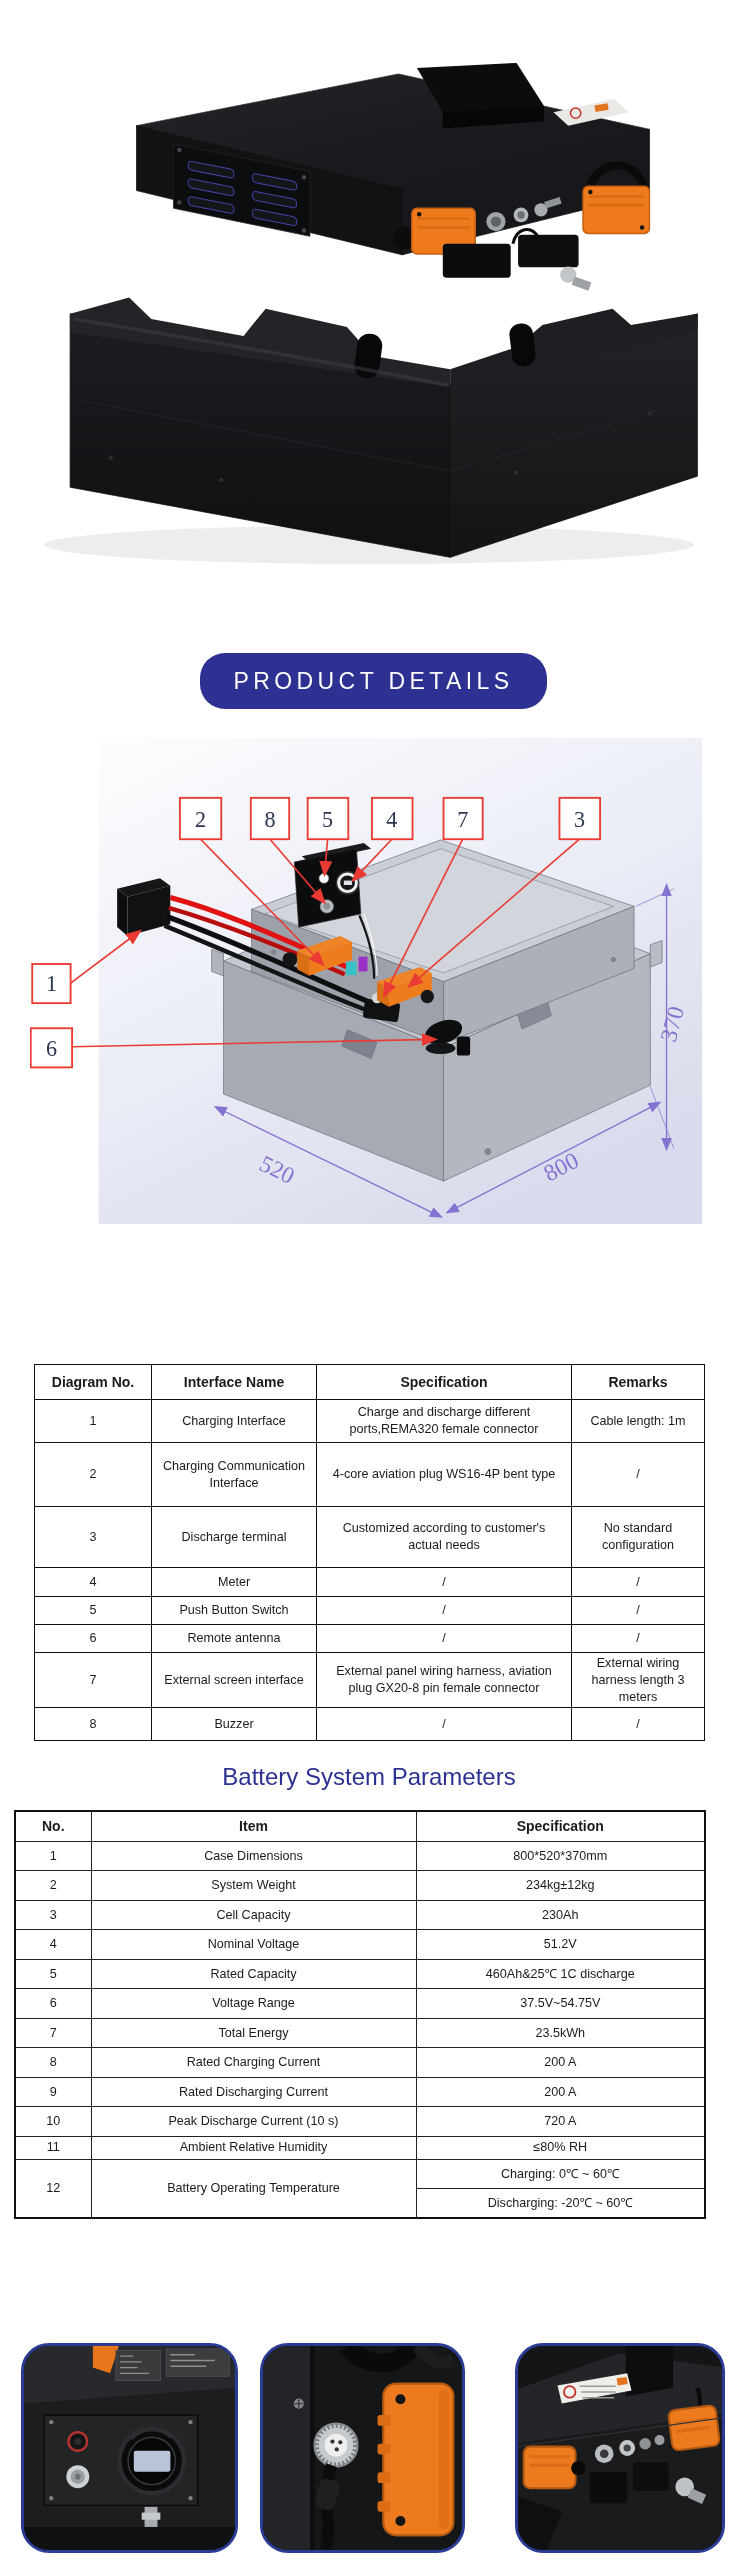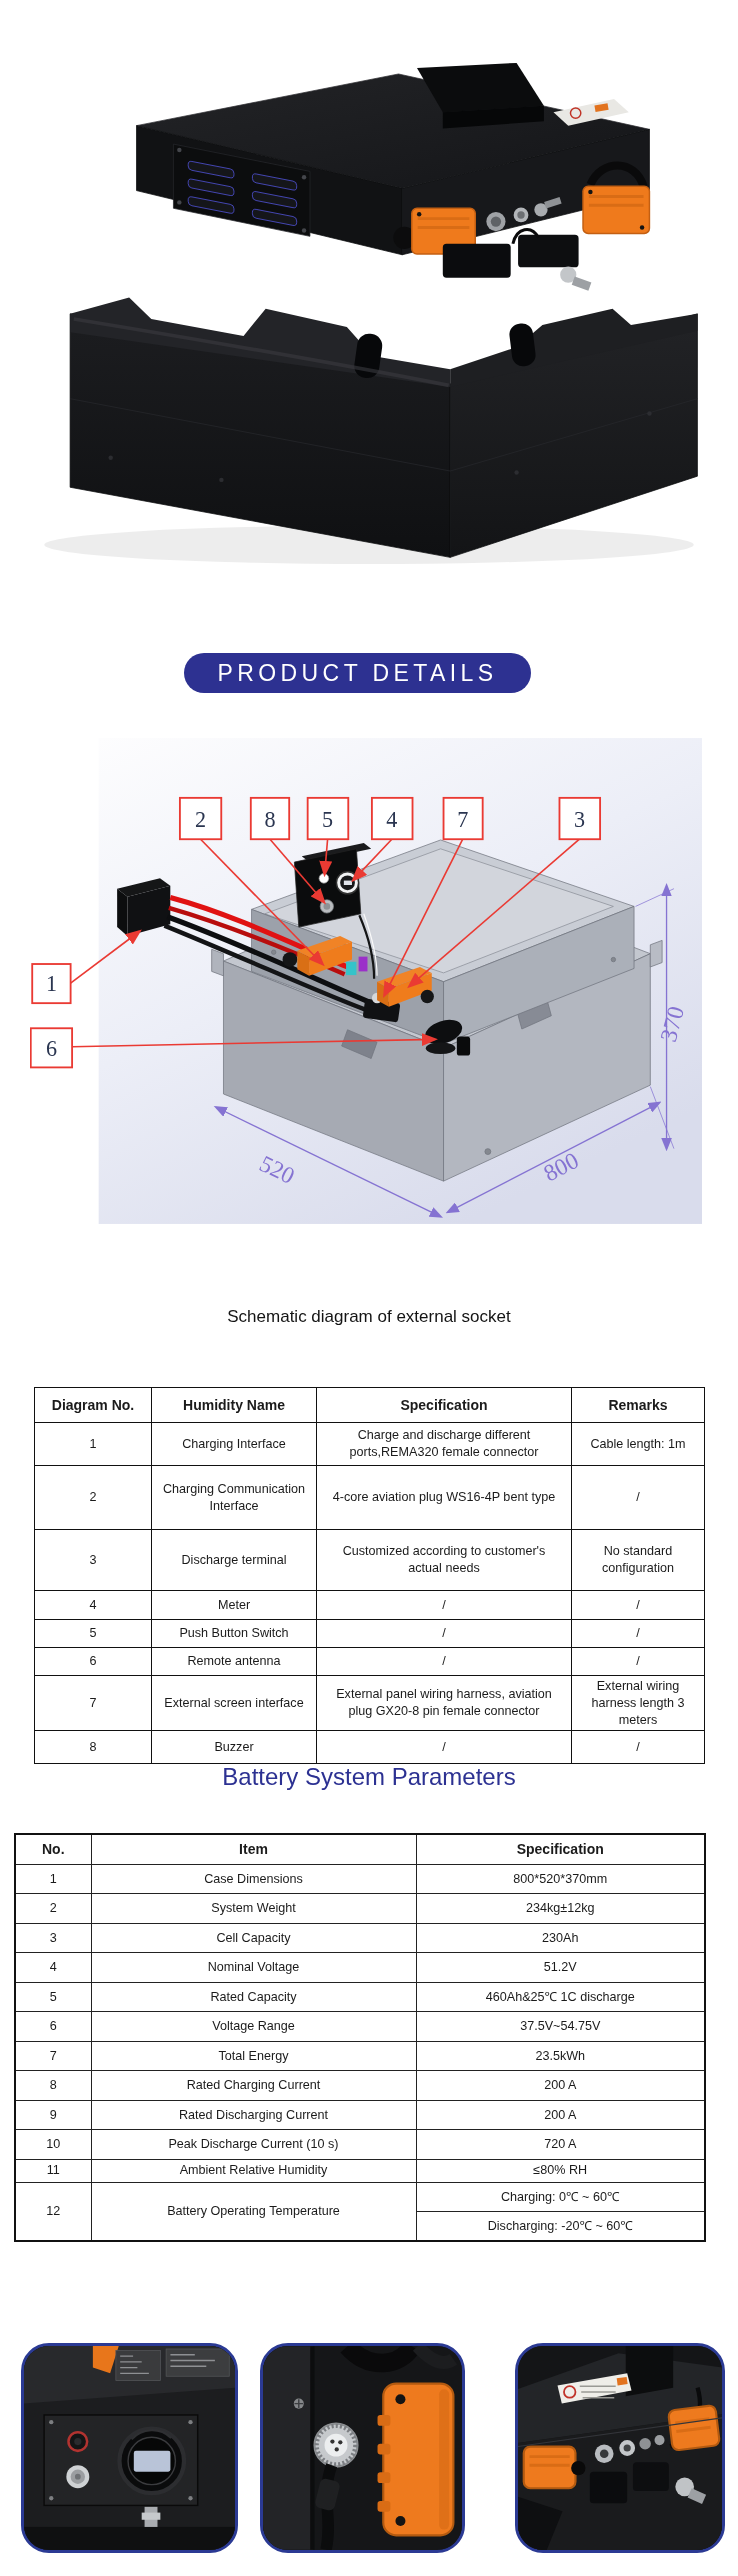--- a/index.html
+++ b/index.html
@@ -9,21 +9,21 @@
   
   .pill{position:absolute;background:#2d3191;border-radius:25px;color:#fff;
         display:flex;align-items:center;justify-content:center;
         font-size:23px;letter-spacing:4.4px;font-weight:400;}
   
   .h-schem{position:absolute;left:0;width:738px;text-align:center;
            font-size:17px;font-weight:500;color:#141414;}
   .h-params{position:absolute;left:0;width:738px;text-align:center;
             font-size:24px;font-weight:normal;color:#2c3192;}
   
-  table{border-collapse:collapse;table-layout:fixed;background:#fff;margin-top:23px;}
+  table{border-collapse:collapse;table-layout:fixed;background:#fff;}
   #socket-table{position:absolute;left:34px;top:1364px;width:670px;}
   #socket-table td,#socket-table th{border:1.5px solid #111;text-align:center;vertical-align:middle;
       font-size:12.6px;padding:1.5px 7.4px;line-height:1.35;}
   #socket-table th{font-size:14px;font-weight:bold;}
   #params-table{position:absolute;left:14px;top:1810px;width:690px;border:2.2px solid #111;}
   #params-table td,#params-table th{border:1.1px solid #222;text-align:center;vertical-align:middle;
       font-size:12.6px;padding:1.5px 7.4px;line-height:1.3;}
   #params-table th{font-size:14px;font-weight:bold;}
   
   #schematic{position:absolute;left:29.5px;top:738px;width:672px;height:486px;}
@@ -130,21 +130,21 @@
       <g>
         <rect x="600" y="330" width="92" height="46" rx="5" fill="#0b0c0e"></rect>
         <rect x="702" y="318" width="82" height="44" rx="5" fill="#0d0e10"></rect>
         <path d="M695,330 C700,308 720,304 730,322" stroke="#0a0a0b" stroke-width="4" fill="none"></path>
         <circle cx="770" cy="372" r="11" fill="#c3c6c9"></circle>
           <rect x="776" y="378" width="24" height="12" fill="#9da0a4" transform="rotate(20 788 384)"></rect>
       </g>
     </g>
   </svg>
 
-  <div class="pill" style="left:184px;top:653px;width:347px;height:40px;">
+  <div class="pill" style="left:200px;top:653px;width:347px;height:56px;">
     <span>PRODUCT DETAILS</span>
   </div>
 
   <svg id="schematic" viewBox="0 0 910 658">
     <defs>
       <linearGradient id="schemBg" x1="0" y1="0" x2="0.6" y2="1">
         <stop offset="0" stop-color="#fdfdfe"></stop>
           <stop offset="0.5" stop-color="#eceef7"></stop>
         <stop offset="1" stop-color="#d9dcec"></stop>
       </linearGradient>
@@ -276,33 +276,32 @@
       <path d="M566,642 L852,494" marker-start="url(#arrP)" marker-end="url(#arrP)"></path>
       <path d="M252,500 L556,648" marker-start="url(#arrP)" marker-end="url(#arrP)"></path>
     </g>
     <g font-family="'Liberation Serif',serif" font-size="32" fill="#8573d2" text-anchor="middle">
       <text x="880" y="390" transform="rotate(-75 880 390)">370</text>
       <text x="724" y="590" transform="rotate(-27.5 724 590)">800</text>
       <text x="330" y="594" transform="rotate(26 330 594)">520</text>
     </g>
   </svg>
 
-  <div class="h-schem" style="top:1307px;">Schematic diagram of external socket</div>
 
   <table id="socket-table">
     <colgroup>
         <col style="width:117px">
         <col style="width:165px">
         <col style="width:255px">
         <col style="width:133px">
       </colgroup>
     <tbody>
         <tr style="height:35px">
       <th>Diagram No.</th>
-      <th>Humidity Name</th>
+      <th>Interface Name</th>
       <th>Specification</th>
       <th>Remarks</th>
     </tr>
     <tr style="height:43px">
       <td>1</td>
       <td>Charging Interface</td>
       <td>Charge and discharge different ports,REMA320 female connector</td>
       <td>Cable length: 1m</td>
     </tr>
     <tr style="height:64px">

